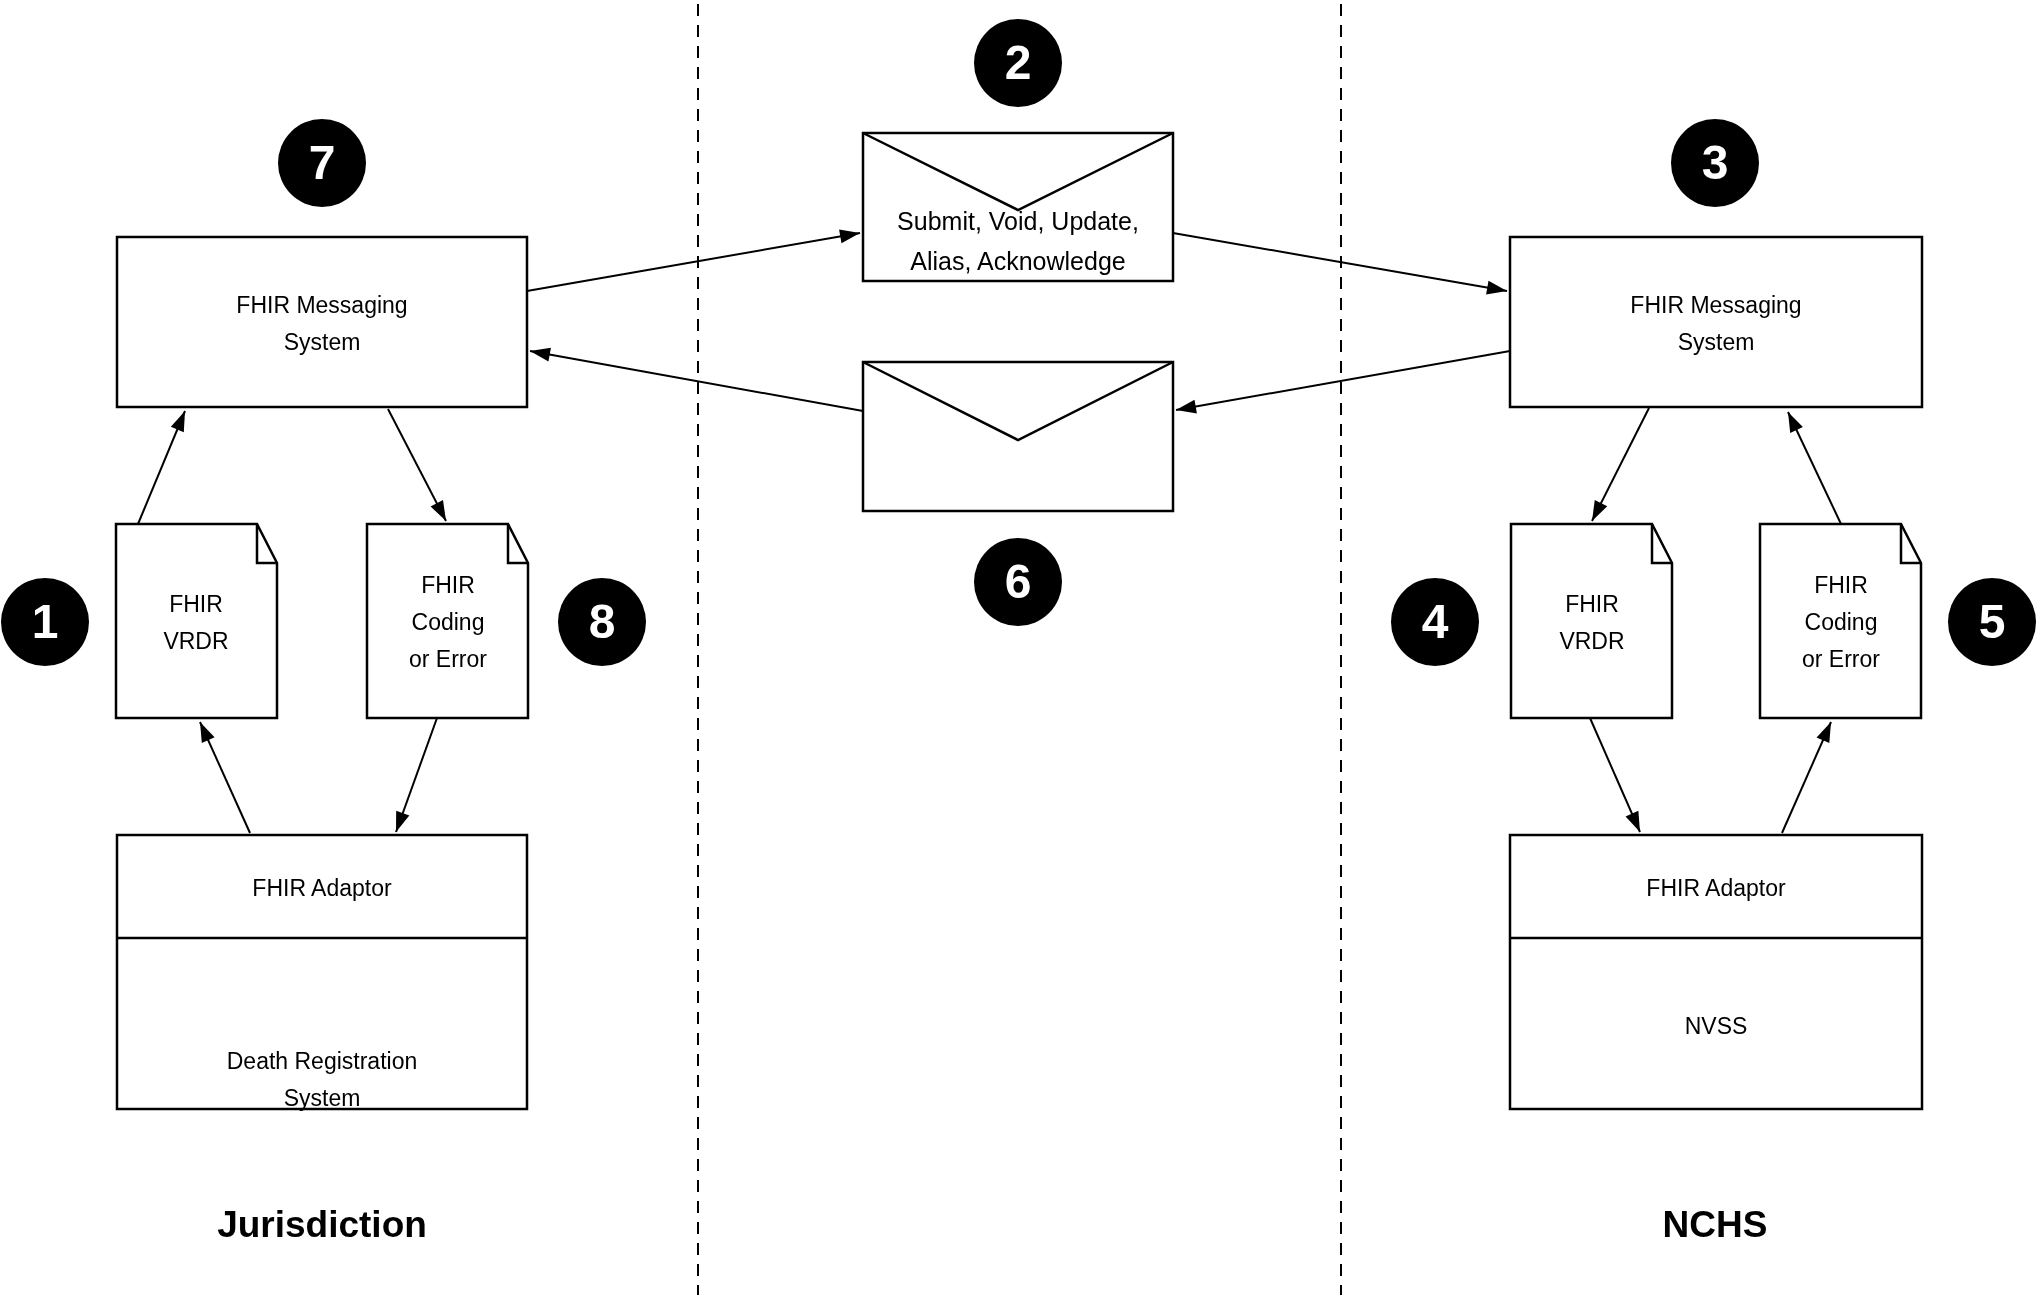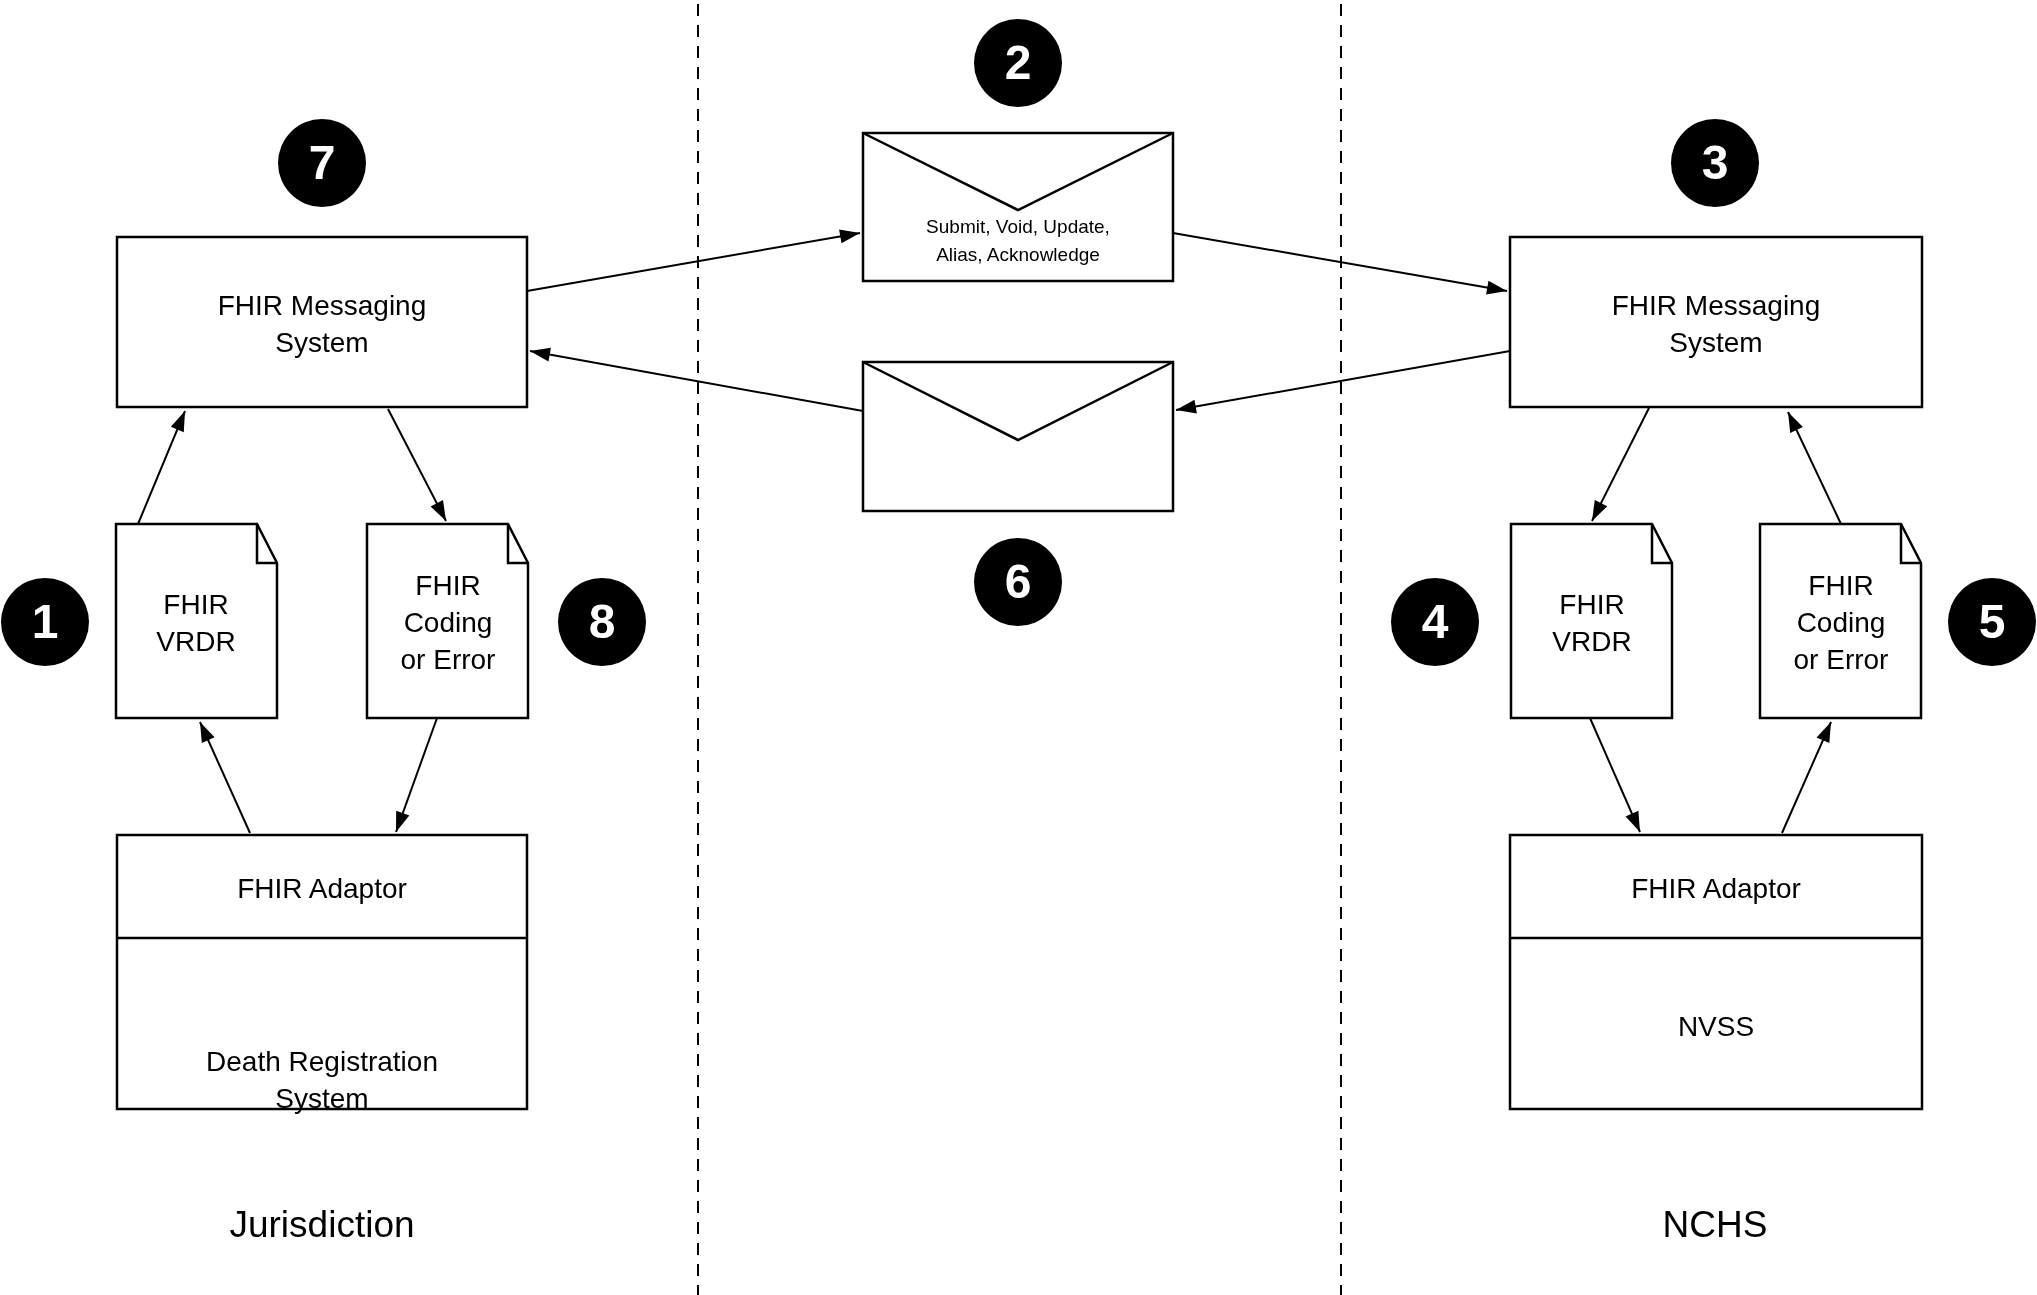--- a/index.html
+++ b/index.html
@@ -11,23 +11,23 @@
     overflow:hidden;
   }
   .stage svg{position:absolute;left:0;top:0;}
   .label{
     position:absolute;
     transform:translate(-50%,-50%);
     text-align:center;
     white-space:pre-line;
     color:#000;
   }
-  .t36{font-size:28px;line-height:37px;}
-  .t25{font-size:19px;line-height:28px;}
-  .lane-label{font-size:37px;font-weight:normal;}
+  .t36{font-size:23px;line-height:37px;}
+  .t25{font-size:25px;line-height:40px;}
+  .lane-label{font-size:37px;font-weight:bold;}
   .step-num{
     position:absolute;
     transform:translate(-50%,-50%);
     font-size:48px;font-weight:bold;color:#ffffff;line-height:1;
   }
 </style>
 </head>
 <body>
 
 <div class="stage">

